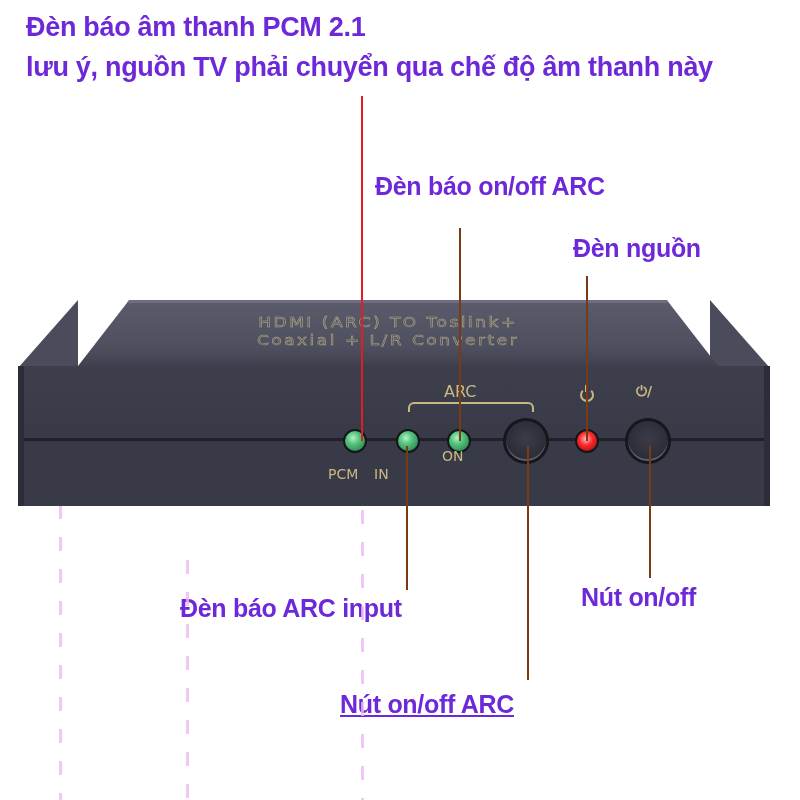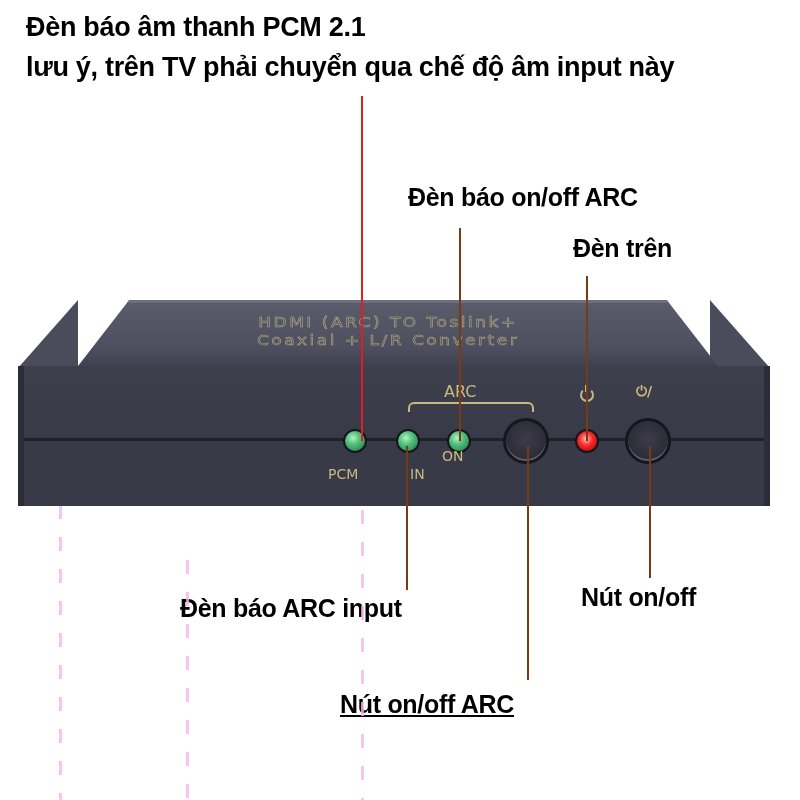--- a/index.html
+++ b/index.html
@@ -1,17 +1,17 @@
 <!DOCTYPE html>
 <html><head>
 <meta charset="utf-8">
 <style>
   html,body{margin:0;padding:0;}
   body{width:800px;height:800px;background:#ffffff;position:relative;overflow:hidden;font-family:"Liberation Sans","DejaVu Sans",sans-serif;color:#2a2a2a;}
-  .label{position:absolute;font-weight:bold;color:#000000;white-space:nowrap;letter-spacing:-0.3px;}
+  .label{position:absolute;font-weight:bold;color:#6d28d9;white-space:nowrap;letter-spacing:-0.3px;}
   .title-line{font-size:27px;left:26px;}
   .callout{font-size:25px;}
   .line{position:absolute;width:2px;}
   .line.red{background:#e01c24;}
   .line.brown{background:#7a3b14;}
   .dash{position:absolute;width:3px;background:repeating-linear-gradient(to bottom,#f3b6f0 0 14px,transparent 14px 32px);opacity:.8;}
   
   .device{position:absolute;left:18px;top:300px;width:752px;height:210px;}
   .top-face{position:absolute;left:60px;top:0;width:640px;height:66px;background:linear-gradient(#5a5c6c,#4e5060 70%,#40414f);clip-path:polygon(0 100%,8% 0,92% 0,100% 100%);}
   .top-face::before{content:"";position:absolute;left:0;right:0;top:0;height:3px;background:#6d6f80;}
@@ -34,24 +34,24 @@
   .gold{position:absolute;color:#c9b882;font-family:"DejaVu Sans",sans-serif;font-size:14px;}
   .arc-bracket{position:absolute;border:2px solid #c9b882;border-bottom:none;height:8px;border-radius:6px 6px 0 0;}
   .power-icon{position:absolute;width:10px;height:10px;border:2px solid #c9b882;border-radius:50%;border-top-color:transparent;}
   .power-icon::after{content:"";position:absolute;left:3px;top:-5px;width:2px;height:7px;background:#c9b882;}
   .power-onoff{position:absolute;color:#c9b882;font-size:14px;font-weight:bold;font-family:"DejaVu Sans",sans-serif;}
 </style>
 </head>
 <body>
 
 <div class="label title-line" style="top:12px;">Đèn báo âm thanh PCM 2.1</div>
-<div class="label title-line" style="top:52px;">lưu ý, trên TV phải chuyển qua chế độ âm input này</div>
+<div class="label title-line" style="top:52px;">lưu ý, nguồn TV phải chuyển qua chế độ âm thanh này</div>
 
-<div class="label callout" style="left:375px;top:183px;margin-left:33px;">Đèn báo on/off ARC</div>
-<div class="label callout" style="left:573px;top:234px;">Đèn trên</div>
+<div class="label callout" style="left:375px;top:172px;">Đèn báo on/off ARC</div>
+<div class="label callout" style="left:573px;top:234px;">Đèn nguồn</div>
 <div class="label callout" style="left:180px;top:594px;">Đèn báo ARC input</div>
 <div class="label callout" style="left:581px;top:583px;">Nút on/off</div>
 <div class="label callout" style="left:340px;top:690px;text-decoration:underline;">Nút on/off ARC</div>
 
 <div class="dash" style="left:59px;top:505px;height:295px;"></div>
 <div class="dash" style="left:186px;top:560px;height:240px;"></div>
 <div class="dash" style="left:361px;top:510px;height:290px;"></div>
 
 <div class="device">
   <div class="top-left-bevel"></div>
@@ -76,21 +76,21 @@
 
   <div class="led green" style="left:325px;top:129px;"></div>
   <div class="led green" style="left:378px;top:129px;"></div>
   <div class="led green" style="left:429px;top:129px;"></div>
   <div class="led red" style="left:557px;top:129px;"></div>
 
   <div class="btn" style="left:485px;top:118px;"></div>
   <div class="btn" style="left:607px;top:118px;"></div>
 
   <div class="gold" style="left:310px;top:166px;">PCM</div>
-  <div class="gold" style="left:392px;top:166px;">IN</div>
+  <div class="gold" style="left:356px;top:166px;">IN</div>
   <div class="gold" style="left:424px;top:148px;">ON</div>
 </div>
 
 <div class="line red" style="left:361px;top:96px;height:345px;"></div>
 <div class="line brown" style="left:459px;top:228px;height:213px;"></div>
 <div class="line brown" style="left:586px;top:276px;height:165px;"></div>
 <div class="line brown" style="left:406px;top:446px;height:144px;"></div>
 <div class="line brown" style="left:527px;top:446px;height:234px;"></div>
 <div class="line brown" style="left:649px;top:446px;height:132px;"></div>
 

